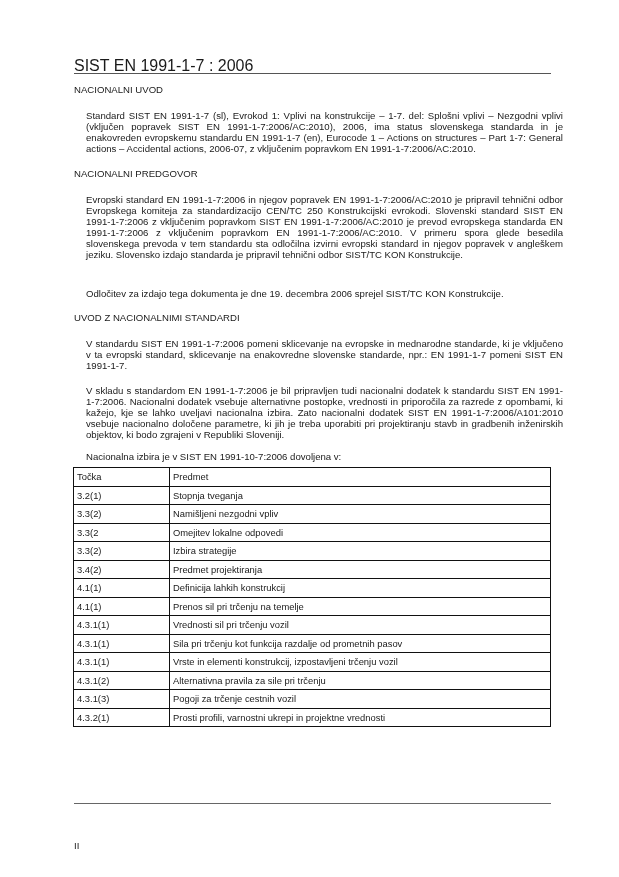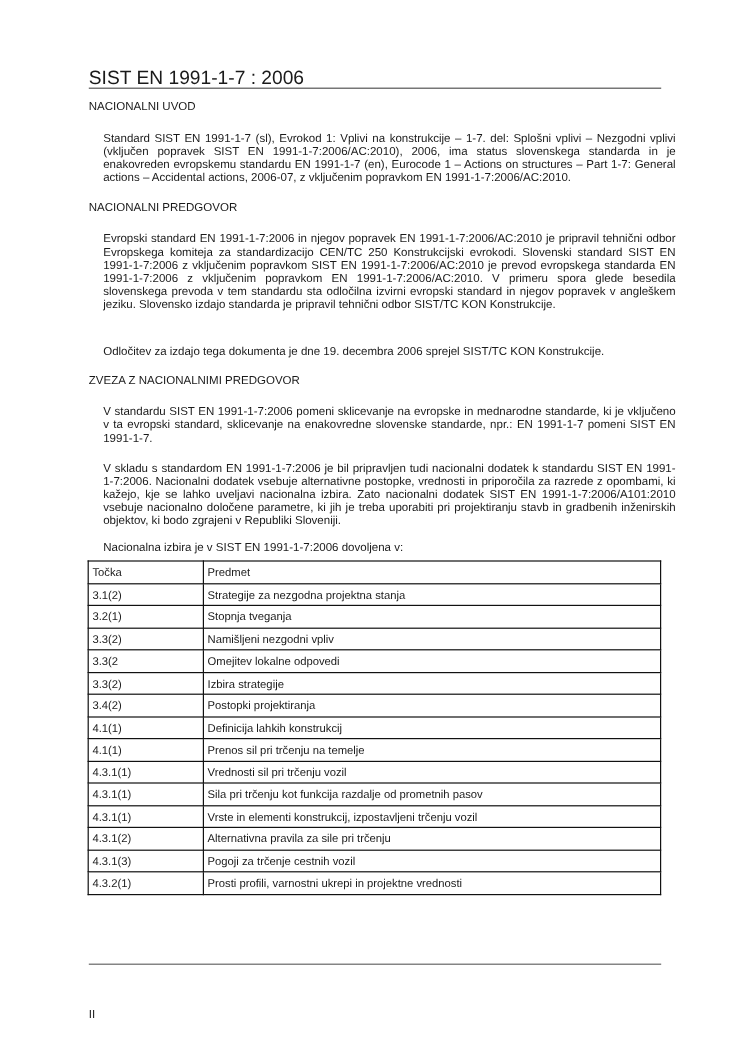--- a/index.html
+++ b/index.html
@@ -28,56 +28,52 @@
   <div class="running-head">SIST EN 1991-1-7 : 2006</div>
   <div class="head-rule"></div>
 
   <h2 class="h" style="top:84px">NACIONALNI UVOD</h2>
   <p class="p last-left" style="top:110px">Standard SIST EN 1991-1-7 (sl), Evrokod 1: Vplivi na konstrukcije – 1-7. del: Splošni vplivi – Nezgodni vplivi (vključen popravek SIST EN 1991-1-7:2006/AC:2010), 2006, ima status slovenskega standarda in je enakovreden evropskemu standardu EN 1991-1-7 (en), Eurocode 1 – Actions on structures – Part 1-7: General actions – Accidental actions, 2006-07, z vključenim popravkom EN 1991-1-7:2006/AC:2010.</p>
 
   <h2 class="h" style="top:168px">NACIONALNI PREDGOVOR</h2>
   <p class="p last-left" style="top:194px">Evropski standard EN 1991-1-7:2006 in njegov popravek EN 1991-1-7:2006/AC:2010 je pripravil tehnični odbor Evropskega komiteja za standardizacijo CEN/TC 250 Konstrukcijski evrokodi. Slovenski standard SIST EN 1991-1-7:2006 z vključenim popravkom SIST EN 1991-1-7:2006/AC:2010 je prevod evropskega standarda EN 1991-1-7:2006 z vključenim popravkom EN 1991-1-7:2006/AC:2010. V primeru spora glede besedila slovenskega prevoda v tem standardu sta odločilna izvirni evropski standard in njegov popravek v angleškem jeziku. Slovensko izdajo standarda je pripravil tehnični odbor SIST/TC KON Konstrukcije.</p>
   <p class="p last-left" style="top:288px">Odločitev za izdajo tega dokumenta je dne 19. decembra 2006 sprejel SIST/TC KON Konstrukcije.</p>
 
-  <h2 class="h" style="top:312px">ZVEZA Z NACIONALNIMI PREDGOVOR</h2>
+  <h2 class="h" style="top:312px">UVOD Z NACIONALNIMI STANDARDI</h2>
   <p class="p last-left" style="top:338px">V standardu SIST EN 1991-1-7:2006 pomeni sklicevanje na evropske in mednarodne standarde, ki je vključeno v ta evropski standard, sklicevanje na enakovredne slovenske standarde, npr.: EN 1991-1-7 pomeni SIST EN 1991-1-7.</p>
   <p class="p last-left" style="top:385px">V skladu s standardom EN 1991-1-7:2006 je bil pripravljen tudi nacionalni dodatek k standardu SIST EN 1991-1-7:2006. Nacionalni dodatek vsebuje alternativne postopke, vrednosti in priporočila za razrede z opombami, ki kažejo, kje se lahko uveljavi nacionalna izbira. Zato nacionalni dodatek SIST EN 1991-1-7:2006/A101:2010 vsebuje nacionalno določene parametre, ki jih je treba uporabiti pri projektiranju stavb in gradbenih inženirskih objektov, ki bodo zgrajeni v Republiki Sloveniji.</p>
-  <p class="p last-left" style="top:451px">Nacionalna izbira je v SIST EN 1991-1-7:2006 dovoljena v:</p>
+  <p class="p last-left" style="top:451px">Nacionalna izbira je v SIST EN 1991-10-7:2006 dovoljena v:</p>
 
   <table>
     <thead>
       <tr>
         <th class="col1">Točka</th>
         <th>Predmet</th>
       </tr>
     </thead>
     <tbody>
-      <tr>
-          <td class="col1">3.1(2)</td>
-          <td>Strategije za nezgodna projektna stanja</td>
-        </tr>
       <tr>
           <td class="col1">3.2(1)</td>
           <td>Stopnja tveganja</td>
         </tr>
       <tr>
           <td class="col1">3.3(2)</td>
           <td>Namišljeni nezgodni vpliv</td>
         </tr>
       <tr>
           <td class="col1">3.3(2</td>
           <td>Omejitev lokalne odpovedi</td>
         </tr>
       <tr>
           <td class="col1">3.3(2)</td>
           <td>Izbira strategije</td>
         </tr>
       <tr>
           <td class="col1">3.4(2)</td>
-          <td>Postopki projektiranja</td>
+          <td>Predmet projektiranja</td>
         </tr>
       <tr>
           <td class="col1">4.1(1)</td>
           <td>Definicija lahkih konstrukcij</td>
         </tr>
       <tr>
           <td class="col1">4.1(1)</td>
           <td>Prenos sil pri trčenju na temelje</td>
         </tr>
       <tr>

